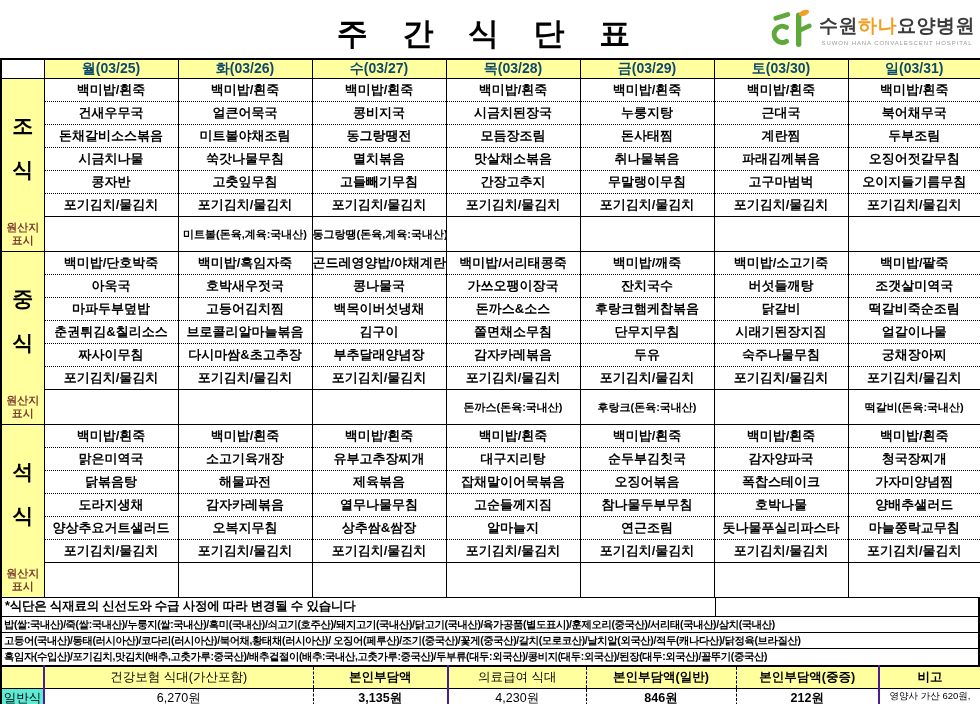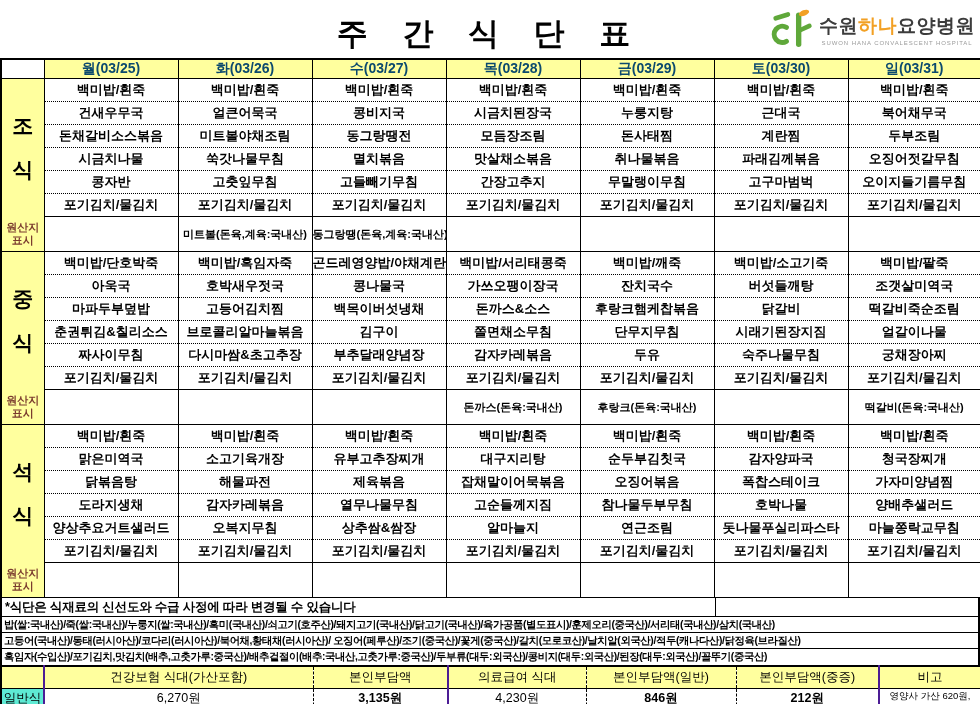--- a/index.html
+++ b/index.html
@@ -38,32 +38,32 @@
   .menu-row td { height:23px; font-size:13px; font-weight:bold; border-bottom:1px dotted #000; }
   .menu-row.last td { border-bottom:1px solid #000; }
   .origin-row th {
     background:#ffff9e; color:#7a3b2e; font-size:11px; font-weight:bold;
     line-height:1.15; border-bottom:1px solid #000;
   }
   .origin-row td { height:35px; font-size:11px; font-weight:bold; border-bottom:1px solid #000; }
 
   
   .notes { border-left:2px solid #000; border-right:2px solid #000; }
-  .note-title-row { height:19px; border-bottom:1px solid #000; position:relative; display:flex; align-items:center; }
+  .note-title-row { height:19px; border-bottom:1px solid #000; position:relative; display:flex; align-items:flex-start; }
   .note-title { font-size:12.5px; font-weight:bold; padding-left:3px; letter-spacing:-0.2px; }
   .note-divider { position:absolute; left:713px; top:0; height:100%; border-left:1px solid #000; }
   .note-row { height:16px; border-bottom:1px solid #000; display:flex; align-items:center; }
   .note-row span { font-size:10.4px; font-weight:bold; padding-left:2px; letter-spacing:-0.4px; white-space:nowrap; }
   .note-row.last { border-bottom:none; }
 
   
   .price-table { border-top:2px solid #000; border-left:2px solid #000; border-right:2px solid #000; border-bottom:2px solid #000; }
   .price-table th, .price-table td { text-align:center; vertical-align:middle; font-size:12.5px; overflow:hidden; white-space:nowrap; }
   .price-table thead th { background:#ffff9e; height:22px; border-bottom:1px solid #000; font-weight:normal; }
-  .price-table thead th.bold { font-weight:normal; }
+  .price-table thead th.bold { font-weight:bold; }
   .price-table tbody th { background:#5eead4; font-weight:normal; font-size:12.5px; }
   .price-table tbody td, .price-table tbody th { height:21px; }
   .price-table .bold { font-weight:bold; }
   .price-table .v-solid { border-left:2px solid #4c1d95;text-align:center; }
   .price-table .v-dash  { border-left:1px dashed #000; }
   .price-table tr.second th, .price-table tr.second td { border-top:1px dotted #000; }
   .price-table td.remark { font-size:9.5px; line-height:1.35; border-top:none !important; }
   .price-table td.remark div { white-space:nowrap; }
 </style>
 </head>

